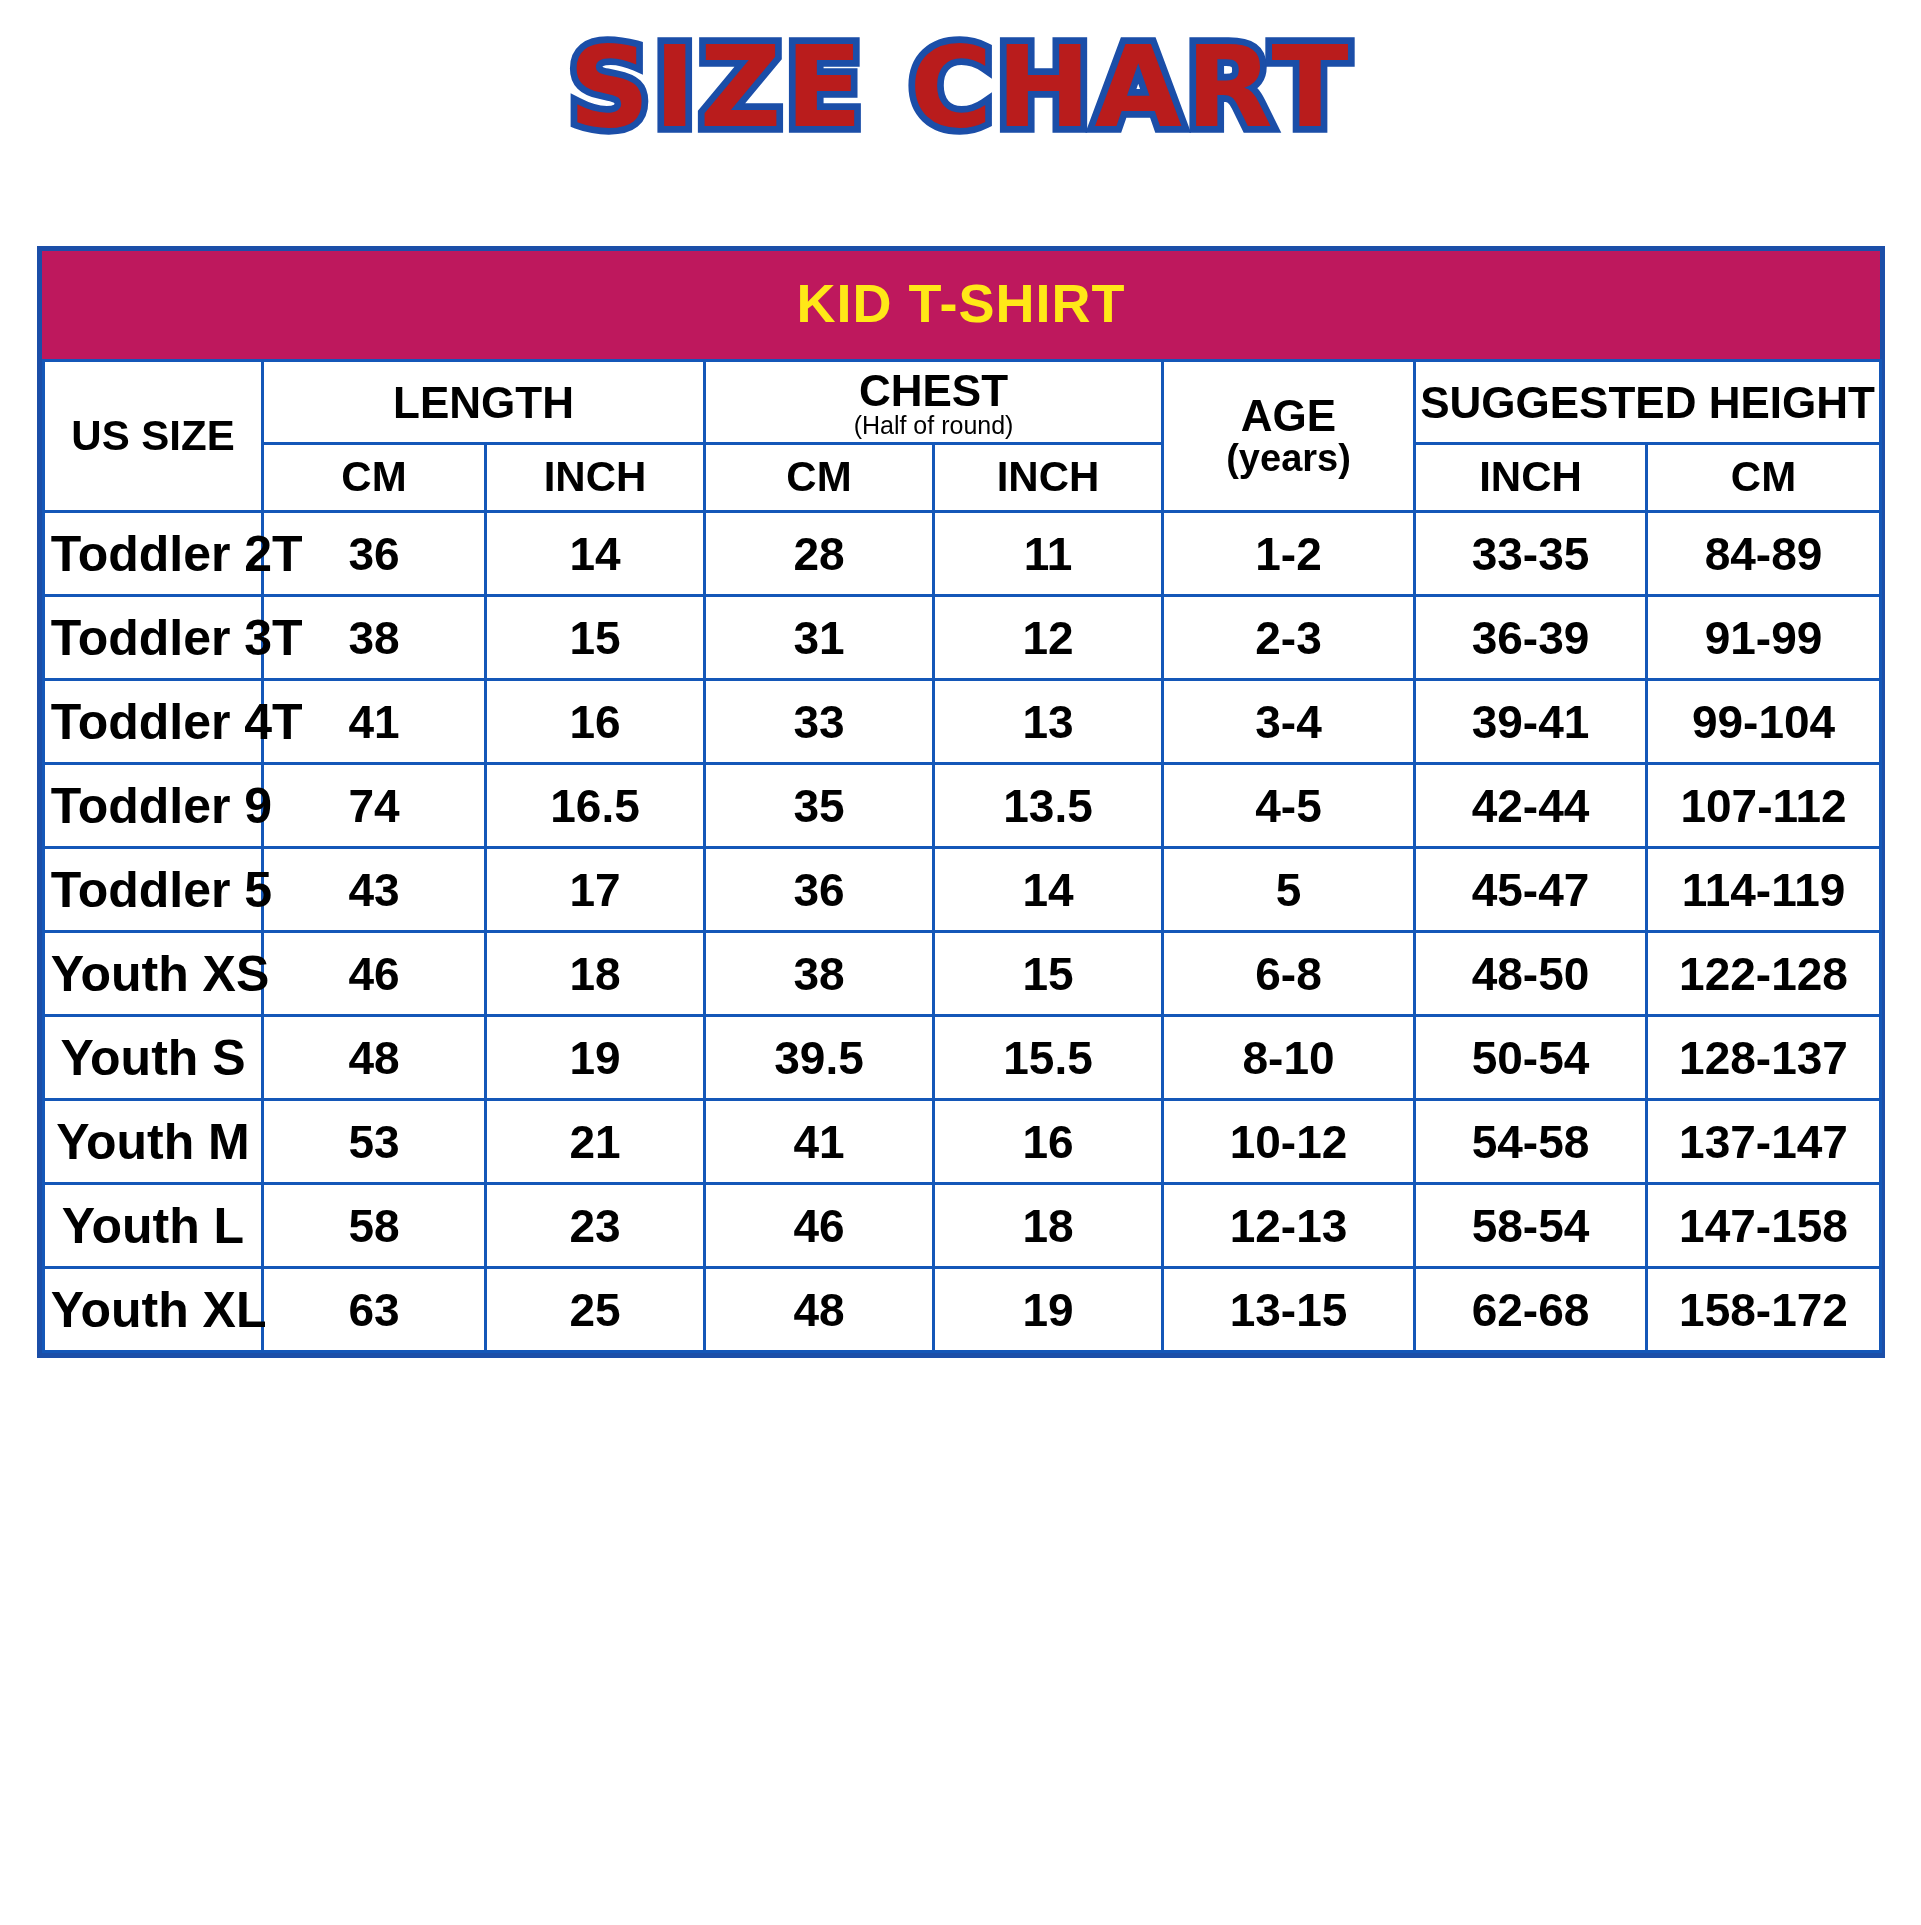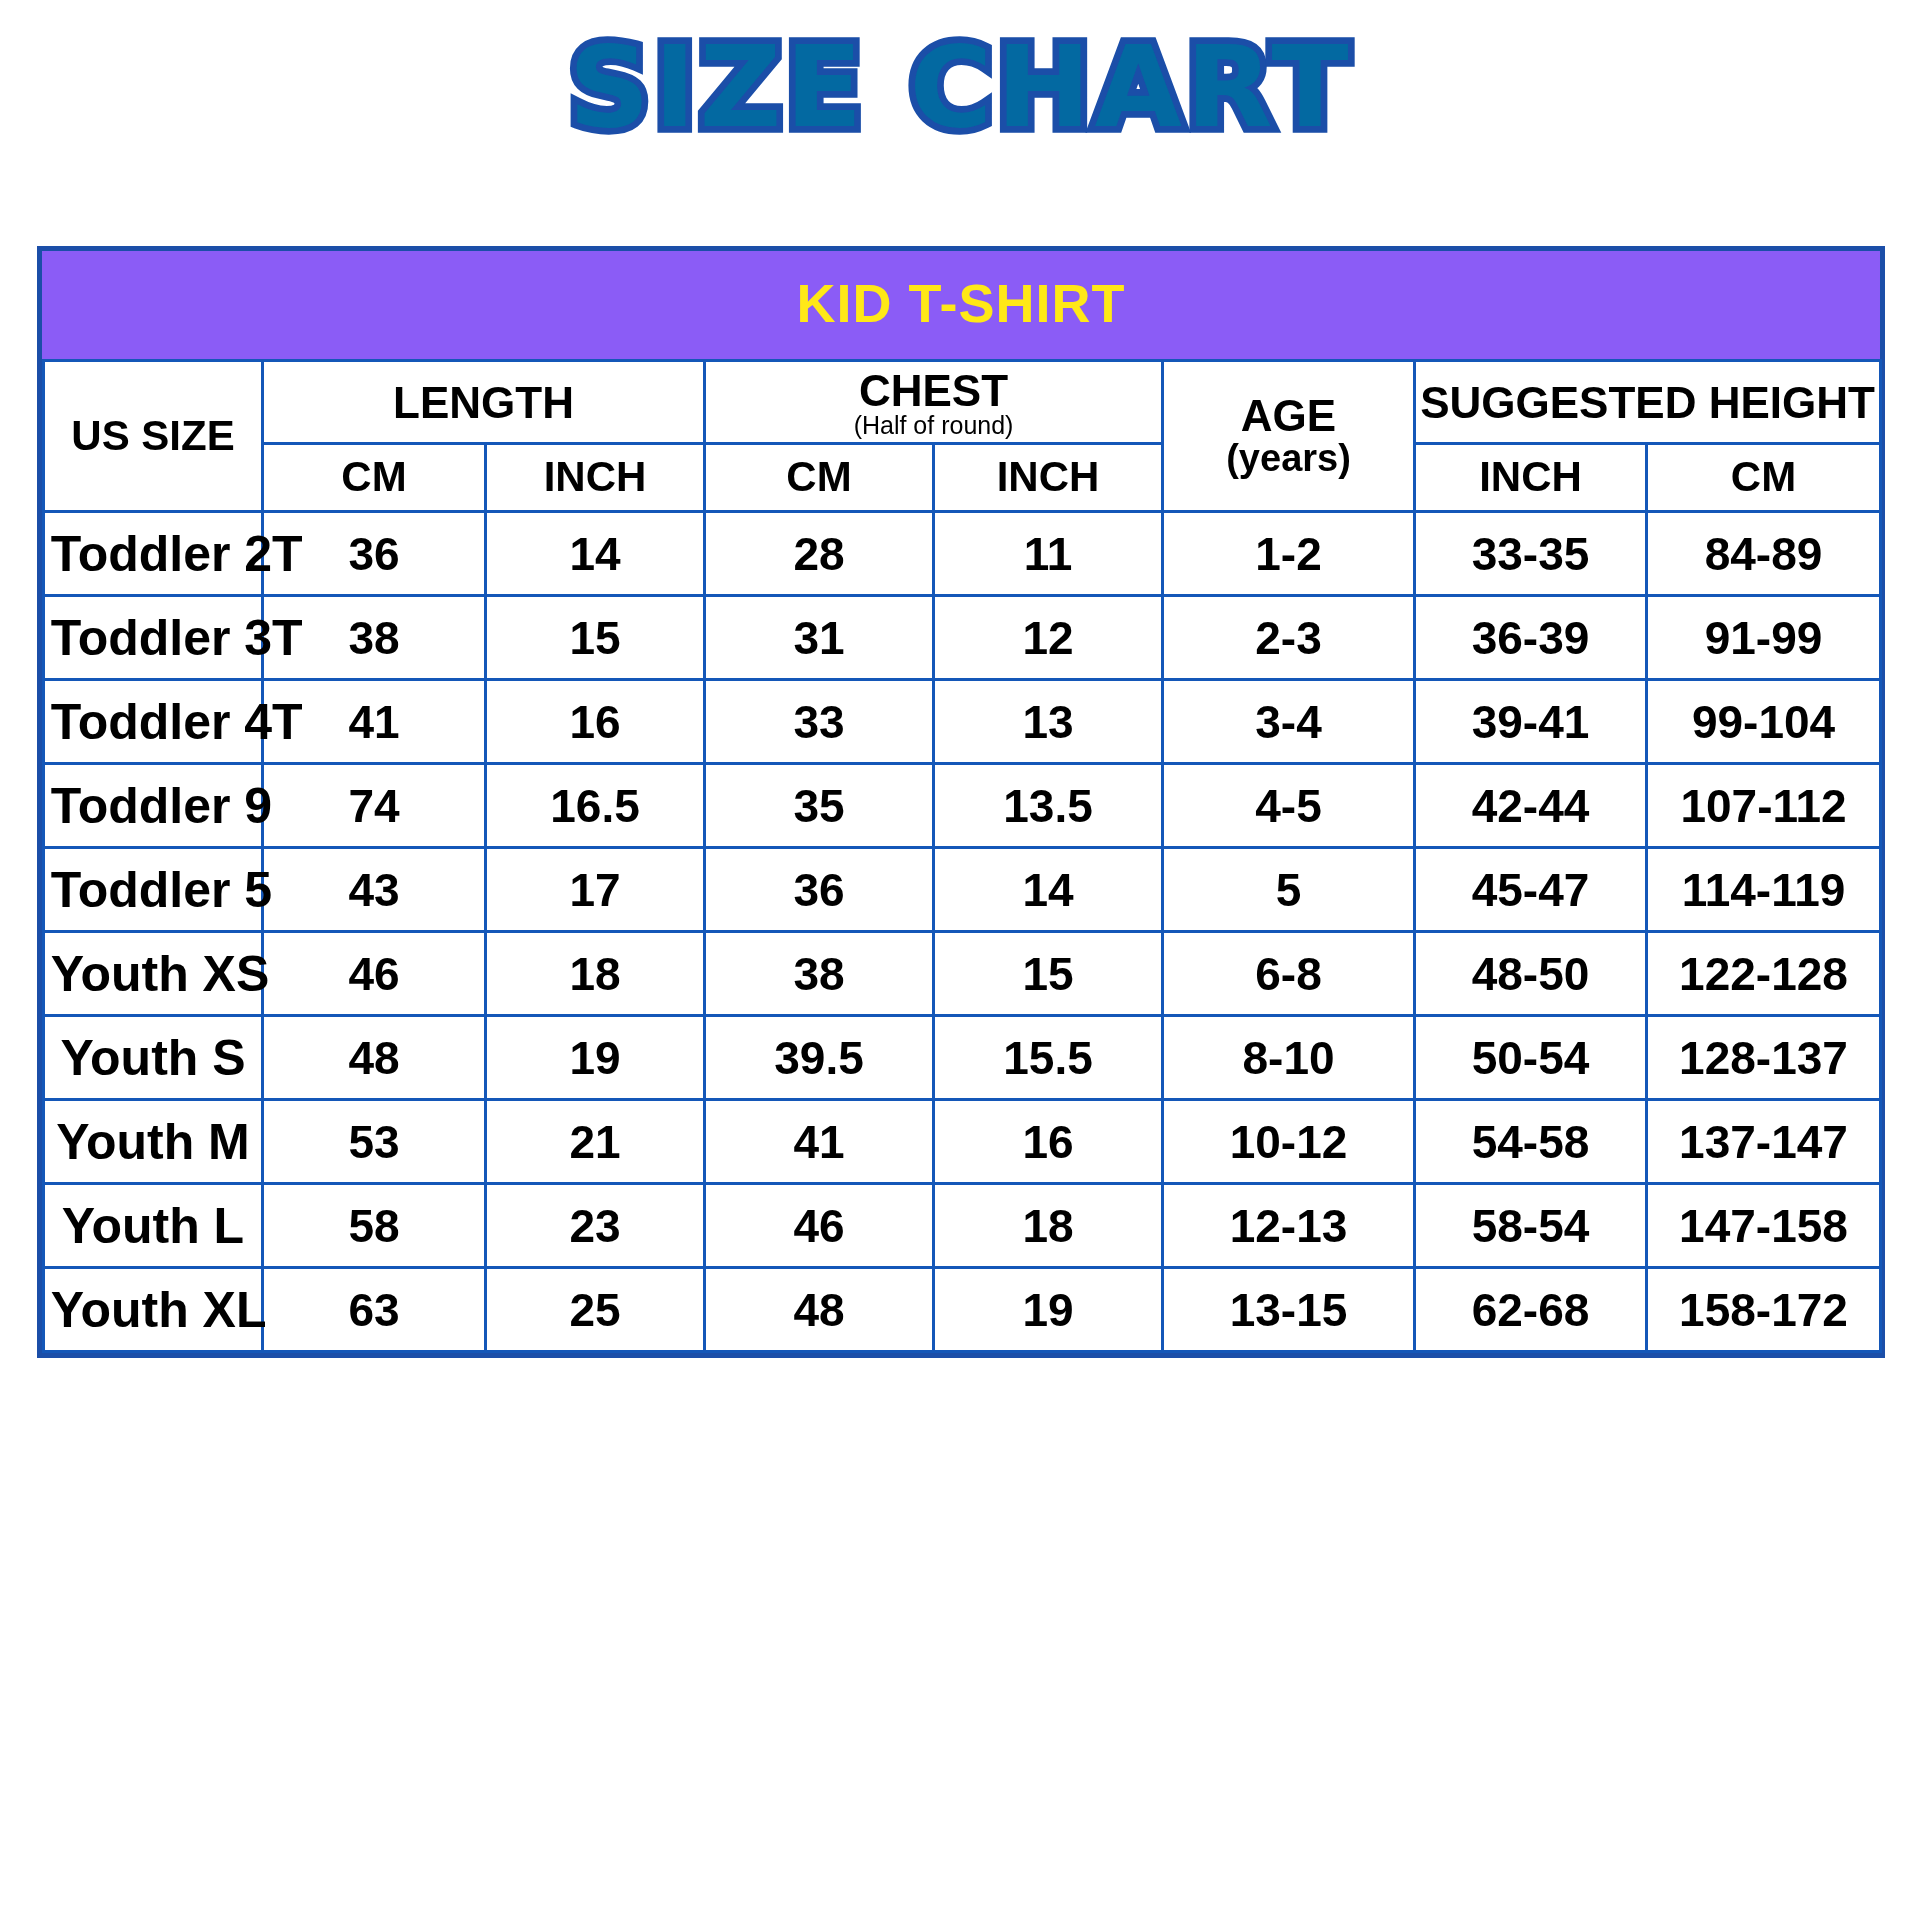--- a/index.html
+++ b/index.html
@@ -27,41 +27,41 @@
     text-align: center;
     padding-top: 23px;
     box-sizing: border-box;
   }
   .main-title {
     display: inline-block;
     font-family: "DejaVu Sans", sans-serif;
     font-size: 113px;
     font-weight: bold;
     letter-spacing: 3.8px;
-    color: #0369a1;
+    color: #b91c1c;
     -webkit-text-stroke: 13.4px #1b4ea8;
     paint-order: stroke fill;
     text-shadow:
        0 0 0 #1b4ea8;
     line-height: 1.15;
   }
 
   
   .table-shell {
     position: absolute;
     left: 37px;
     top: 246px;
     width: 1848px;
     border: 5.8px solid #1b4ea8;
     box-sizing: border-box;
     background: #ffffff;
   }
 
   .table-header-band {
-    background: #8b5cf6;
+    background: #be185d;
     color: #ffe817;
     text-align: center;
     font-size: 54px;
     font-weight: bold;
     letter-spacing: 1px;
     padding: 21px 0 25px 0;
     font-family: "Liberation Sans", sans-serif;
   }
 
   table.size-table {

